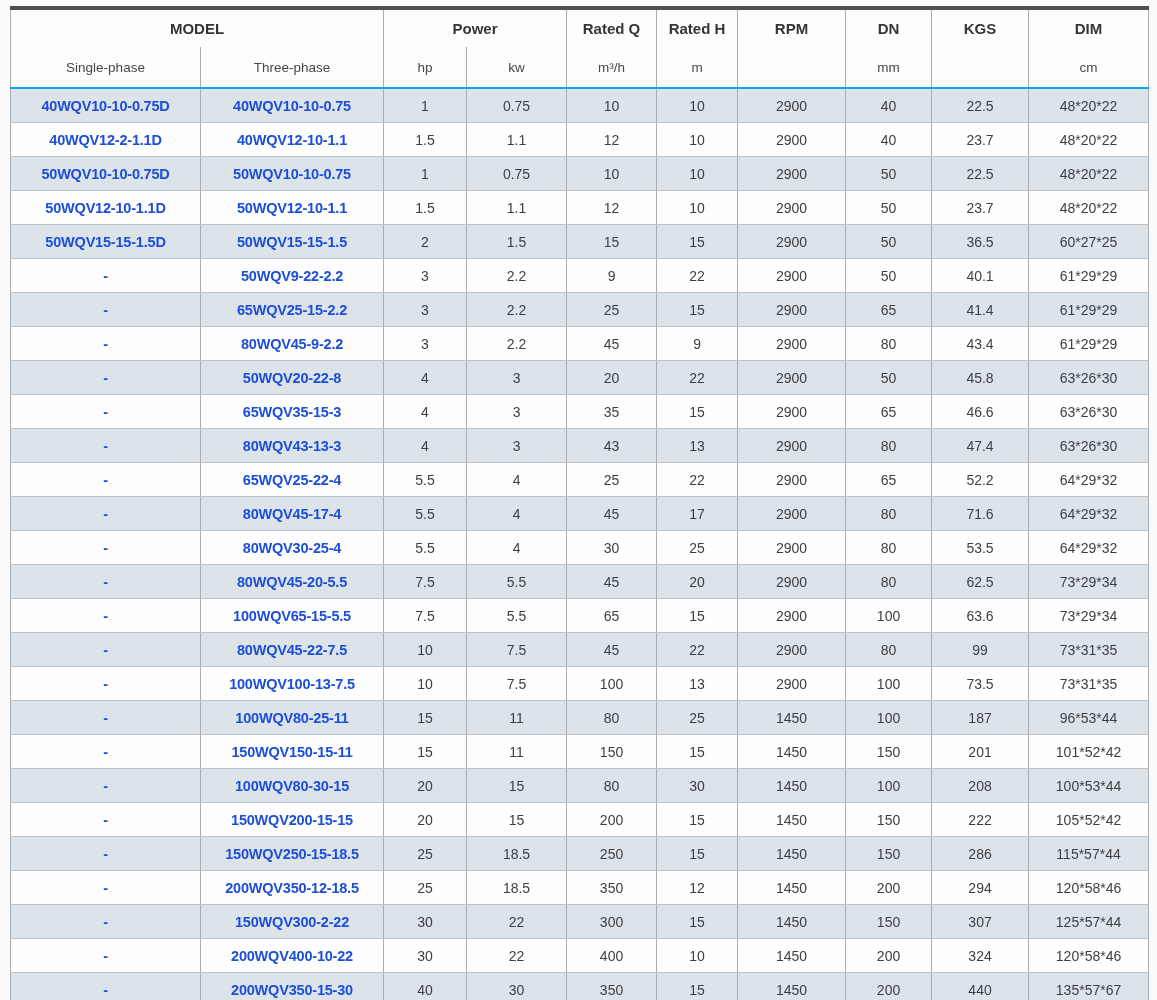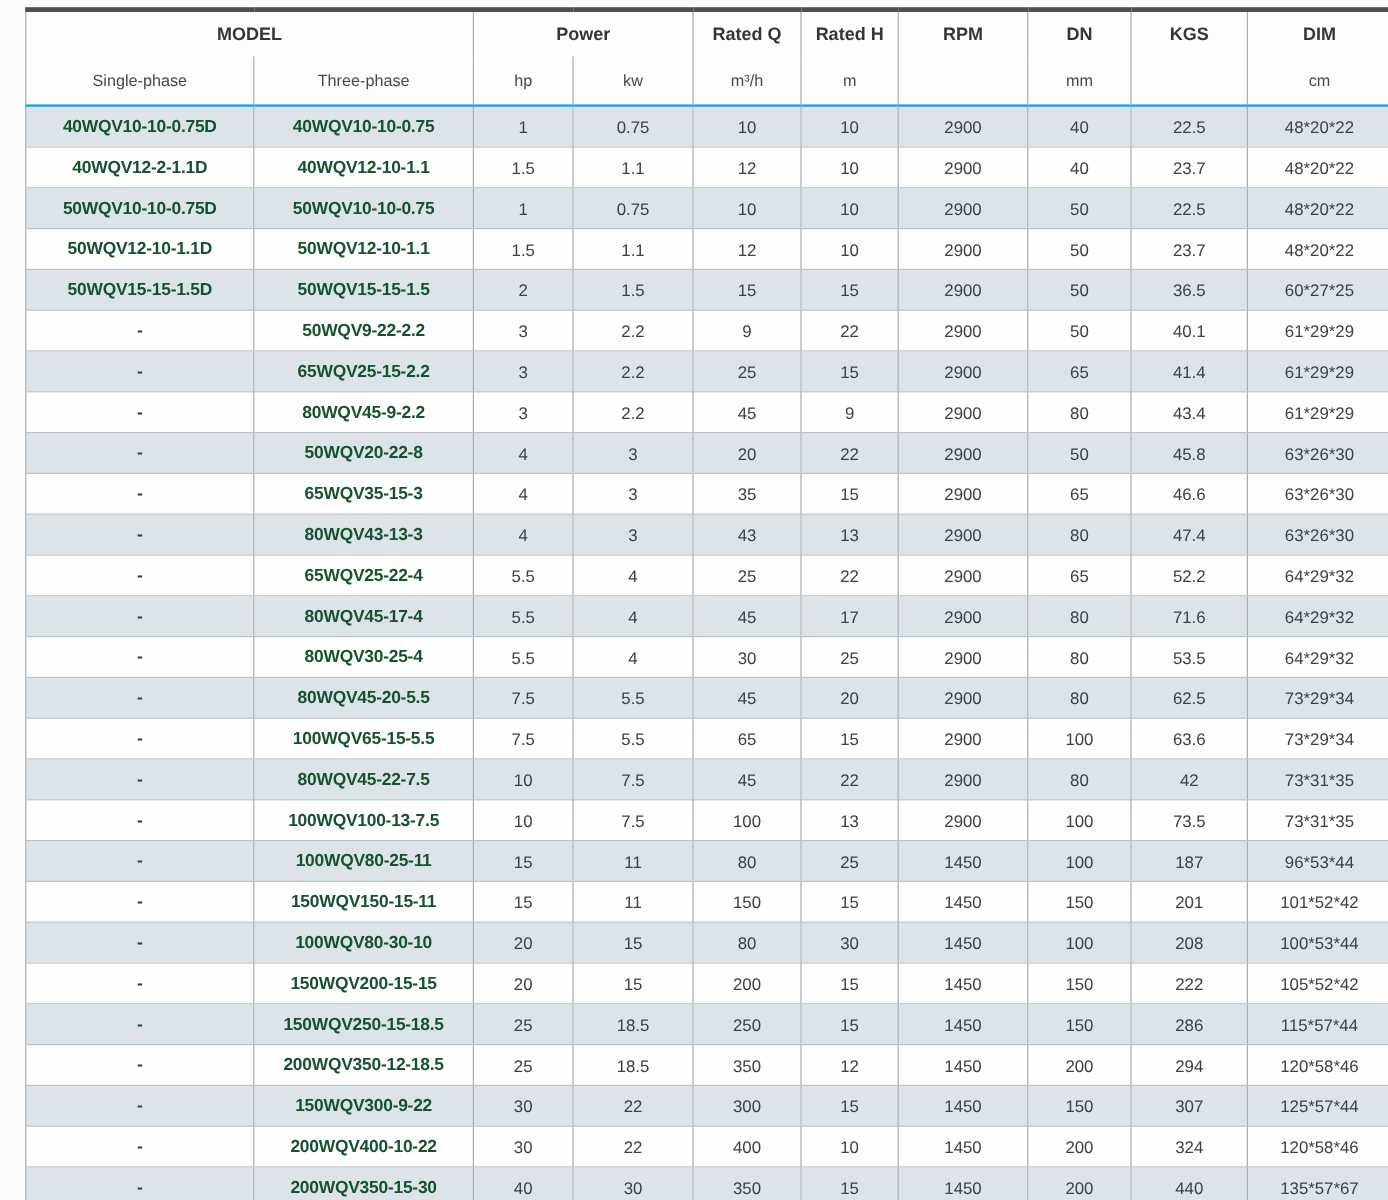--- a/index.html
+++ b/index.html
@@ -6,21 +6,21 @@
     margin: 0;
     padding: 0;
     background: #fbfbfb;
     font-family: "Liberation Sans", "DejaVu Sans", sans-serif;
   }
   .page {
     width: 1157px;
     height: 1000px;
     background: #fbfbfb;
     box-sizing: border-box;
-    padding: 6px 9px 0 21px;
+    padding: 6px 9px 0 10px;
     overflow: hidden;
   }
   table.spec {
     border-collapse: collapse;
     table-layout: fixed;
     width: 1138px;
   }
   
   thead th {
     background: #fdfdfd;
@@ -65,21 +65,21 @@
     border-left: 1px solid #a8adb2;
     border-right: 1px solid #a8adb2;
     white-space: nowrap;
     overflow: hidden;
   }
   tbody tr.stripe td {
     background: #dde4e9;
   }
   tbody td.model {
     font-weight: bold;
-    color: #14532d;
+    color: #1d4ed8;
     font-size: 14.5px;
     letter-spacing: -0.2px;
   }
   tbody tr:last-child td {
     border-bottom: 2px solid #9aa0a4;
   }
 </style>
 </head>
 <body>
 
@@ -314,21 +314,21 @@
         </tr>
         <tr class="stripe">
           <td class="model">-</td>
           <td class="model">80WQV45-22-7.5</td>
           <td>10</td>
           <td>7.5</td>
           <td>45</td>
           <td>22</td>
           <td>2900</td>
           <td>80</td>
-          <td>42</td>
+          <td>99</td>
           <td>73*31*35</td>
         </tr>
         <tr>
           <td class="model">-</td>
           <td class="model">100WQV100-13-7.5</td>
           <td>10</td>
           <td>7.5</td>
           <td>100</td>
           <td>13</td>
           <td>2900</td>
@@ -355,21 +355,21 @@
           <td>11</td>
           <td>150</td>
           <td>15</td>
           <td>1450</td>
           <td>150</td>
           <td>201</td>
           <td>101*52*42</td>
         </tr>
         <tr class="stripe">
           <td class="model">-</td>
-          <td class="model">100WQV80-30-10</td>
+          <td class="model">100WQV80-30-15</td>
           <td>20</td>
           <td>15</td>
           <td>80</td>
           <td>30</td>
           <td>1450</td>
           <td>100</td>
           <td>208</td>
           <td>100*53*44</td>
         </tr>
         <tr>
@@ -403,21 +403,21 @@
           <td>18.5</td>
           <td>350</td>
           <td>12</td>
           <td>1450</td>
           <td>200</td>
           <td>294</td>
           <td>120*58*46</td>
         </tr>
         <tr class="stripe">
           <td class="model">-</td>
-          <td class="model">150WQV300-9-22</td>
+          <td class="model">150WQV300-2-22</td>
           <td>30</td>
           <td>22</td>
           <td>300</td>
           <td>15</td>
           <td>1450</td>
           <td>150</td>
           <td>307</td>
           <td>125*57*44</td>
         </tr>
         <tr>

